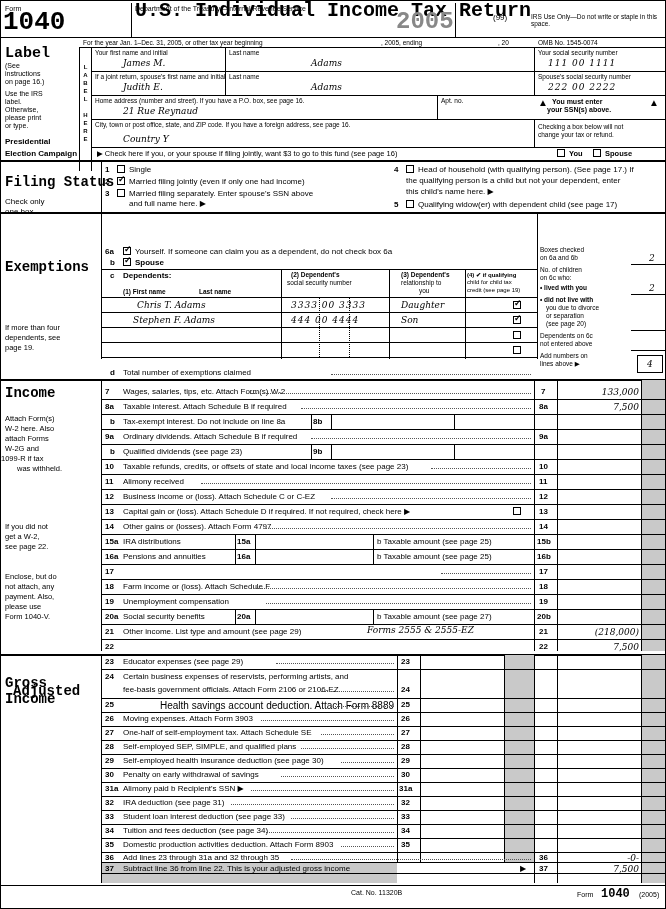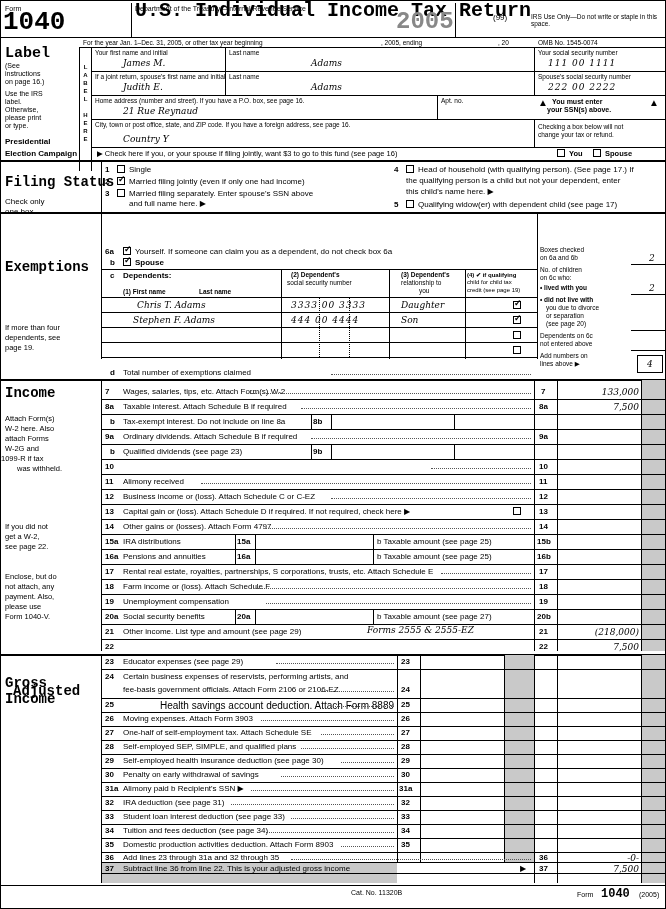--- a/index.html
+++ b/index.html
@@ -285,20 +285,21 @@
   <div class="abs b" style="left:538px;top:431px;font-size:8px;">9a</div>
 
   <div class="abs b" style="left:109px;top:446px;font-size:8px;">b</div>
   <div class="abs" style="left:122px;top:446px;font-size:8px;">Qualified dividends (see page 23)</div>
   <div class="ln vl" style="left:310px;top:443px;height:15px;"></div>
   <div class="ln vl" style="left:330px;top:443px;height:15px;"></div>
   <div class="ln vl" style="left:453px;top:443px;height:15px;"></div>
   <div class="abs b" style="left:312px;top:446px;font-size:8px;">9b</div>
 
   <div class="abs b" style="left:104px;top:461px;font-size:8px;">10</div>
+  <div class="abs" style="left:122px;top:461px;font-size:8px;">Taxable refunds, credits, or offsets of state and local income taxes (see page 23)</div>
   <div class="abs b" style="left:538px;top:461px;font-size:8px;">10</div>
 
   <div class="abs b" style="left:104px;top:476px;font-size:8px;">11</div>
   <div class="abs" style="left:122px;top:476px;font-size:8px;">Alimony received</div>
   <div class="abs b" style="left:538px;top:476px;font-size:8px;">11</div>
 
   <div class="abs b" style="left:104px;top:491px;font-size:8px;">12</div>
   <div class="abs" style="left:122px;top:491px;font-size:8px;">Business income or (loss). Attach Schedule C or C-EZ</div>
   <div class="abs b" style="left:538px;top:491px;font-size:8px;">12</div>
 
@@ -323,21 +324,20 @@
   <div class="abs b" style="left:104px;top:551px;font-size:8px;">16a</div>
   <div class="abs" style="left:122px;top:551px;font-size:8px;">Pensions and annuities</div>
   <div class="ln vl" style="left:234px;top:548px;height:15px;"></div>
   <div class="ln vl" style="left:254px;top:548px;height:15px;"></div>
   <div class="ln vl" style="left:372px;top:548px;height:15px;"></div>
   <div class="abs b" style="left:236px;top:551px;font-size:8px;">16a</div>
   <div class="abs" style="left:376px;top:551px;font-size:8px;">b Taxable amount (see page 25)</div>
   <div class="abs b" style="left:536px;top:551px;font-size:8px;">16b</div>
 
   <div class="abs b" style="left:104px;top:566px;font-size:8px;">17</div>
-  <div class="abs" style="left:122px;top:566px;font-size:8px;">Rental real estate, royalties, partnerships, S corporations, trusts, etc. Attach Schedule E</div>
   <div class="abs b" style="left:538px;top:566px;font-size:8px;">17</div>
 
   <div class="abs b" style="left:104px;top:581px;font-size:8px;">18</div>
   <div class="abs" style="left:122px;top:581px;font-size:8px;">Farm income or (loss). Attach Schedule F</div>
   <div class="abs b" style="left:538px;top:581px;font-size:8px;">18</div>
 
   <div class="abs b" style="left:104px;top:596px;font-size:8px;">19</div>
   <div class="abs" style="left:122px;top:596px;font-size:8px;">Unemployment compensation</div>
   <div class="abs b" style="left:538px;top:596px;font-size:8px;">19</div>
 

